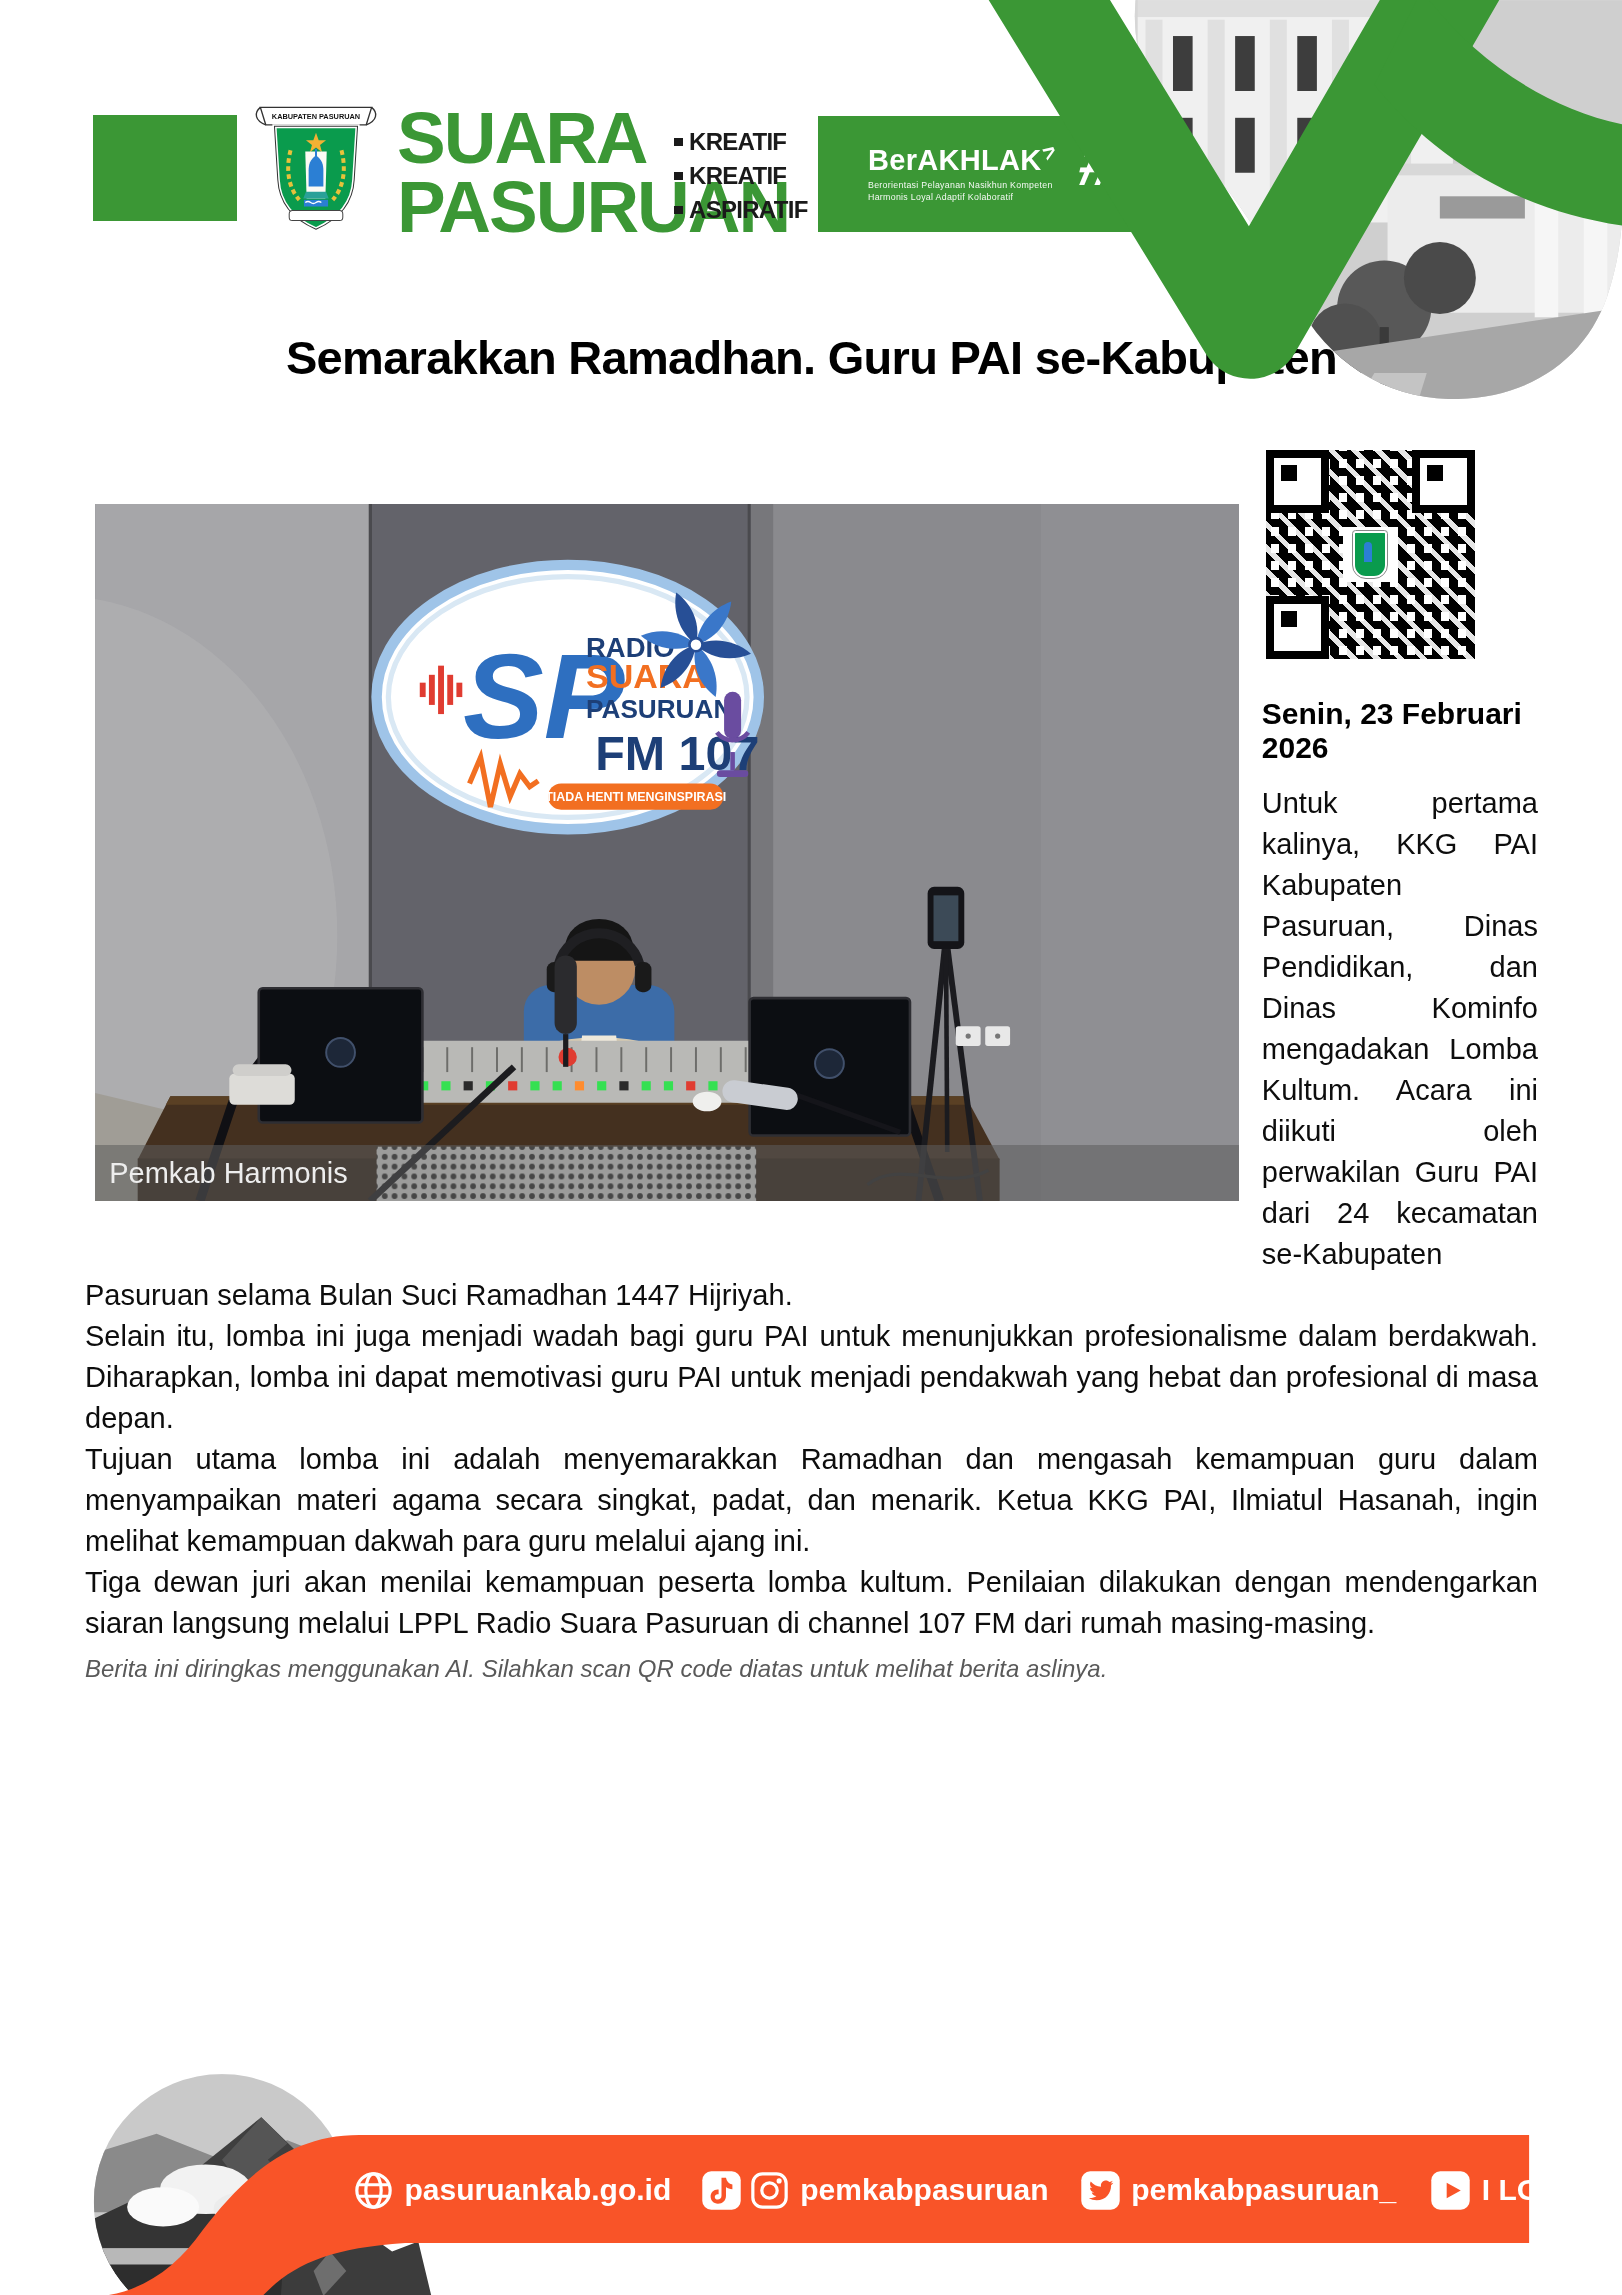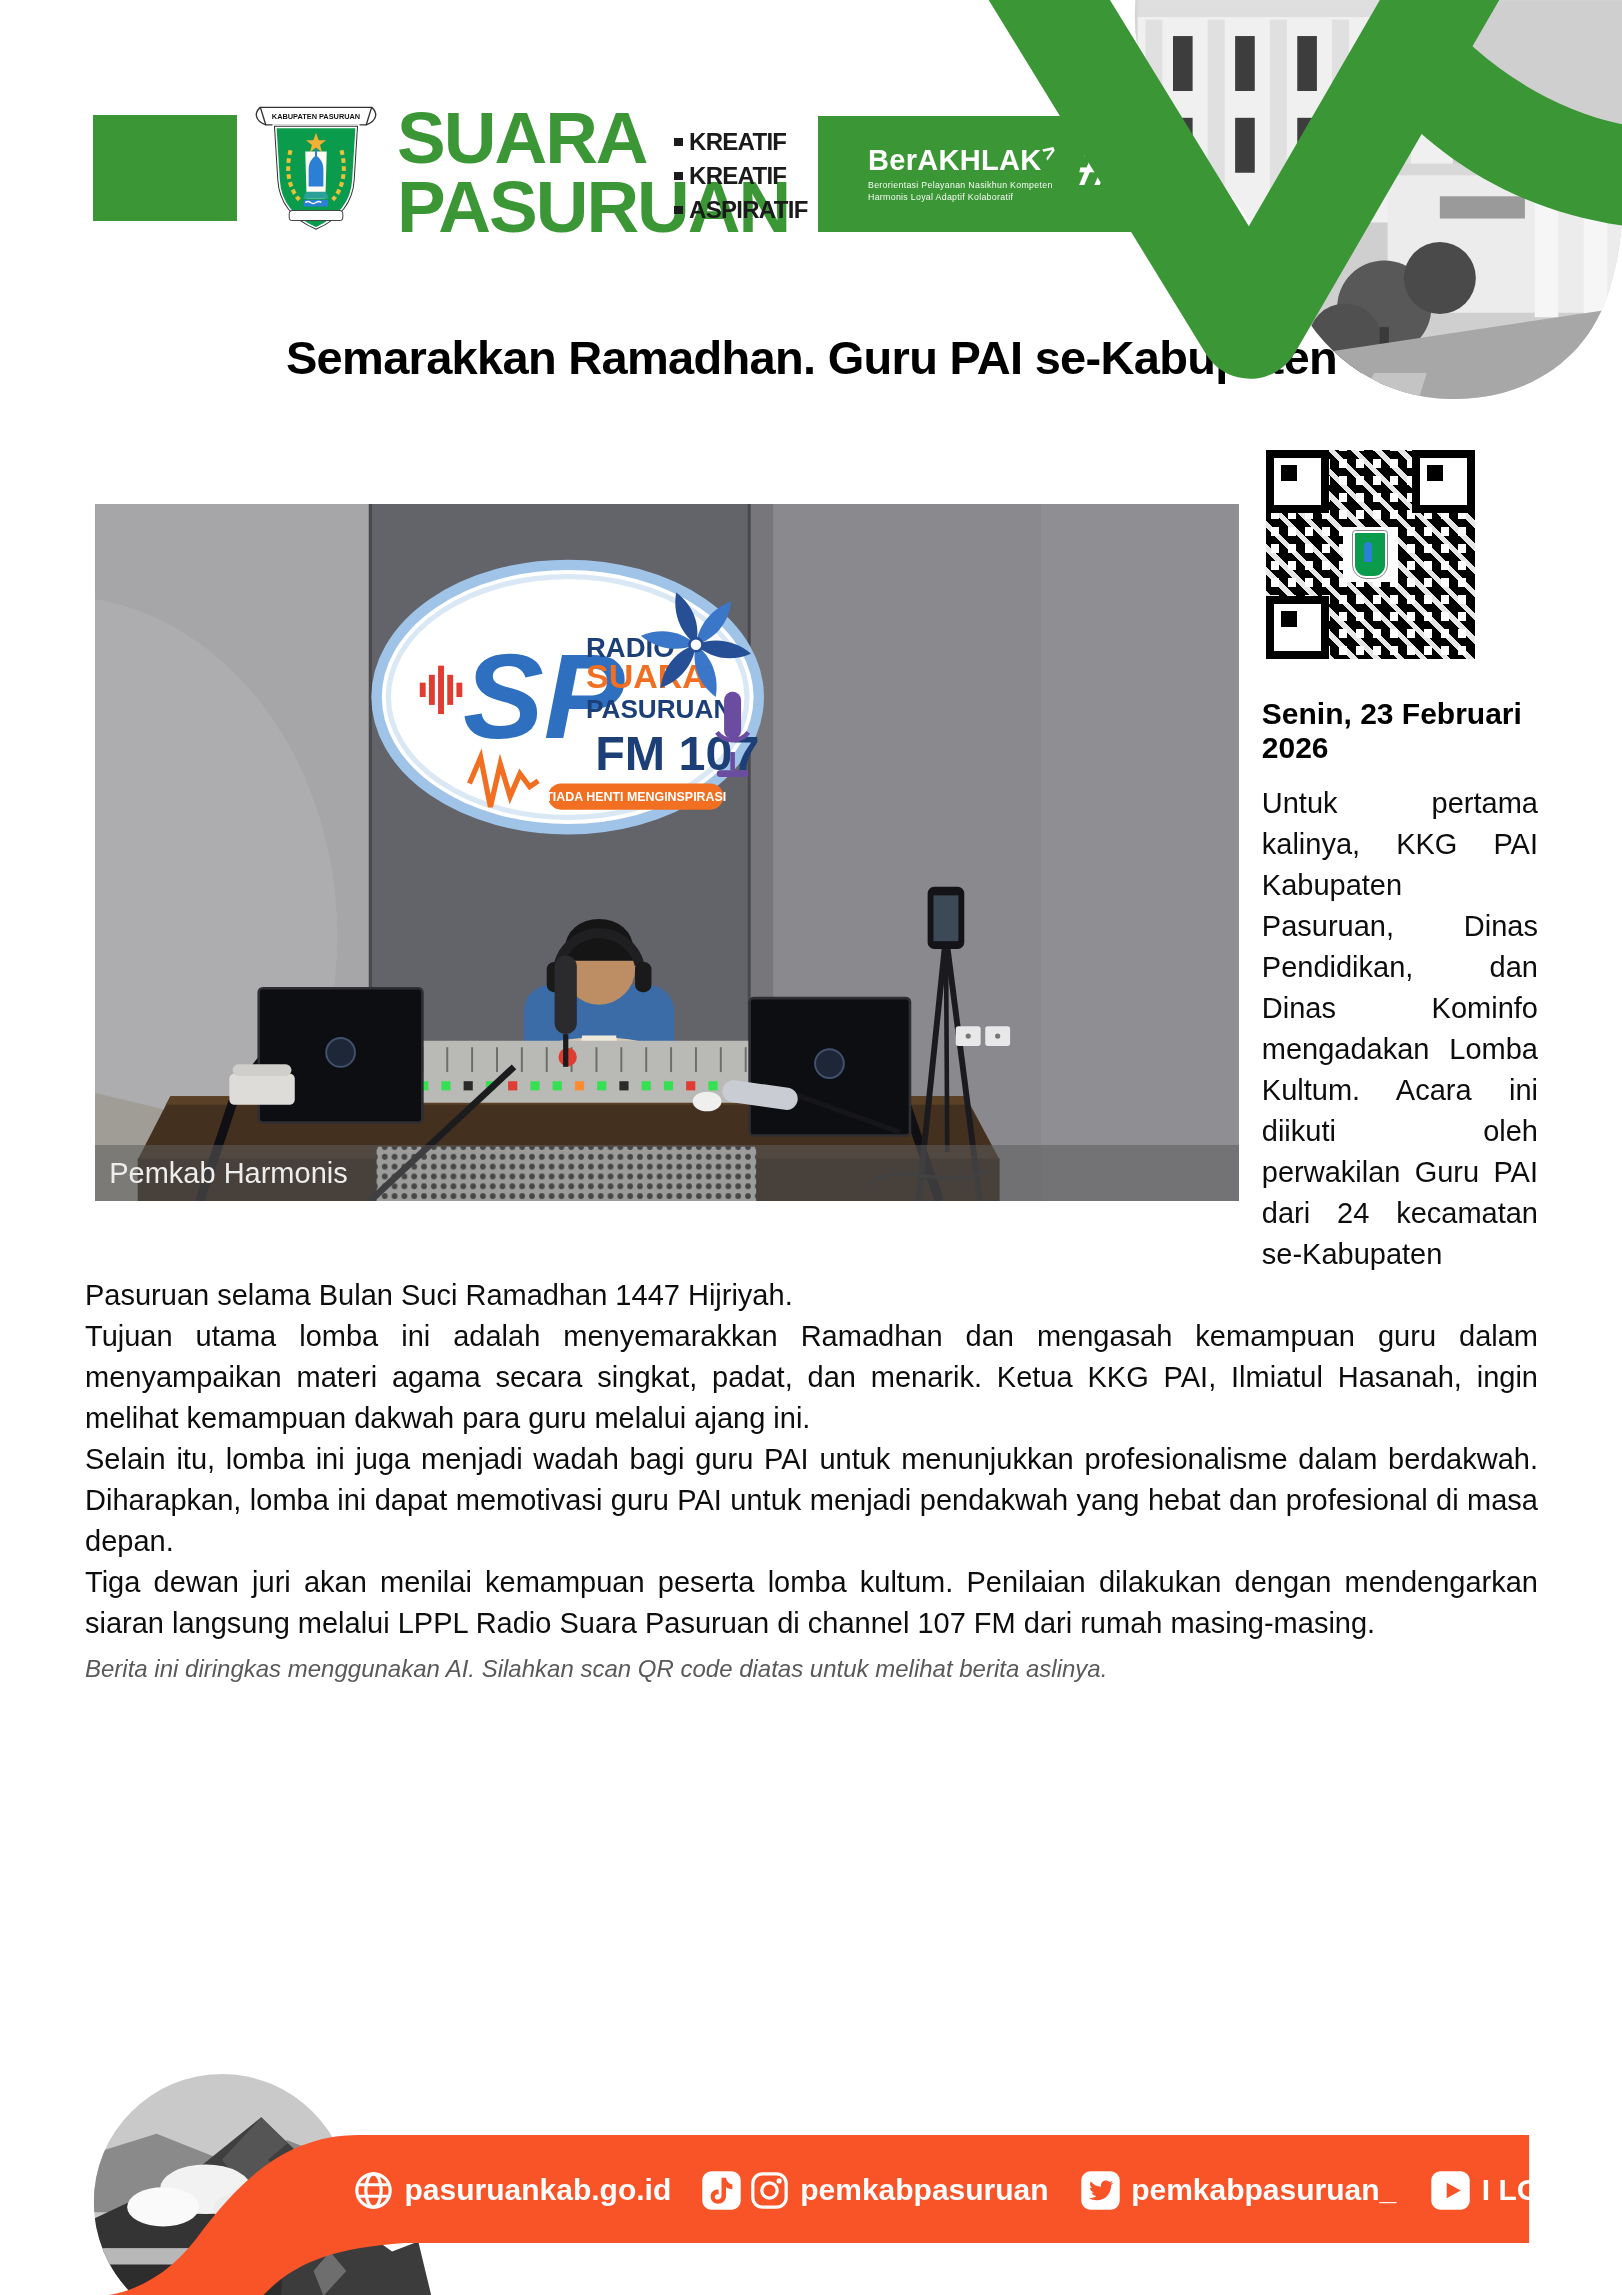--- a/index.html
+++ b/index.html
@@ -343,22 +343,22 @@
       <span class="finder f-tr"></span>
       <span class="finder f-bl"></span>
       <span class="qr-center">
           <span class="qr-crest"></span>
         </span>
     </div>
 
     <p class="date">Senin, 23 Februari 2026</p>
 
     <p class="body-par">Untuk pertama kalinya, KKG PAI Kabupaten Pasuruan, Dinas Pendidikan, dan Dinas Kominfo mengadakan Lomba Kultum. Acara ini diikuti oleh perwakilan Guru PAI dari 24 kecamatan se-Kabupaten Pasuruan selama Bulan Suci Ramadhan 1447 Hijriyah.</p>
+    <p class="body-par">Selain itu, lomba ini juga menjadi wadah bagi guru PAI untuk menunjukkan profesionalisme dalam berdakwah. Diharapkan, lomba ini dapat memotivasi guru PAI untuk menjadi pendakwah yang hebat dan profesional di masa depan.</p>
     <p class="body-par">Tujuan utama lomba ini adalah menyemarakkan Ramadhan dan mengasah kemampuan guru dalam menyampaikan materi agama secara singkat, padat, dan menarik. Ketua KKG PAI, Ilmiatul Hasanah, ingin melihat kemampuan dakwah para guru melalui ajang ini.</p>
-    <p class="body-par">Selain itu, lomba ini juga menjadi wadah bagi guru PAI untuk menunjukkan profesionalisme dalam berdakwah. Diharapkan, lomba ini dapat memotivasi guru PAI untuk menjadi pendakwah yang hebat dan profesional di masa depan.</p>
     <p class="body-par">Tiga dewan juri akan menilai kemampuan peserta lomba kultum. Penilaian dilakukan dengan mendengarkan siaran langsung melalui LPPL Radio Suara Pasuruan di channel 107 FM dari rumah masing-masing.</p>
     <p class="note">Berita ini diringkas menggunakan AI. Silahkan scan QR code diatas untuk melihat berita aslinya.</p>
   </div>
 
   <svg class="deco-bot" viewBox="0 0 2380 368">
     <defs>
       <clipPath id="dome">
           <circle cx="240" cy="225" r="196"></circle>
         </clipPath>
     </defs>

